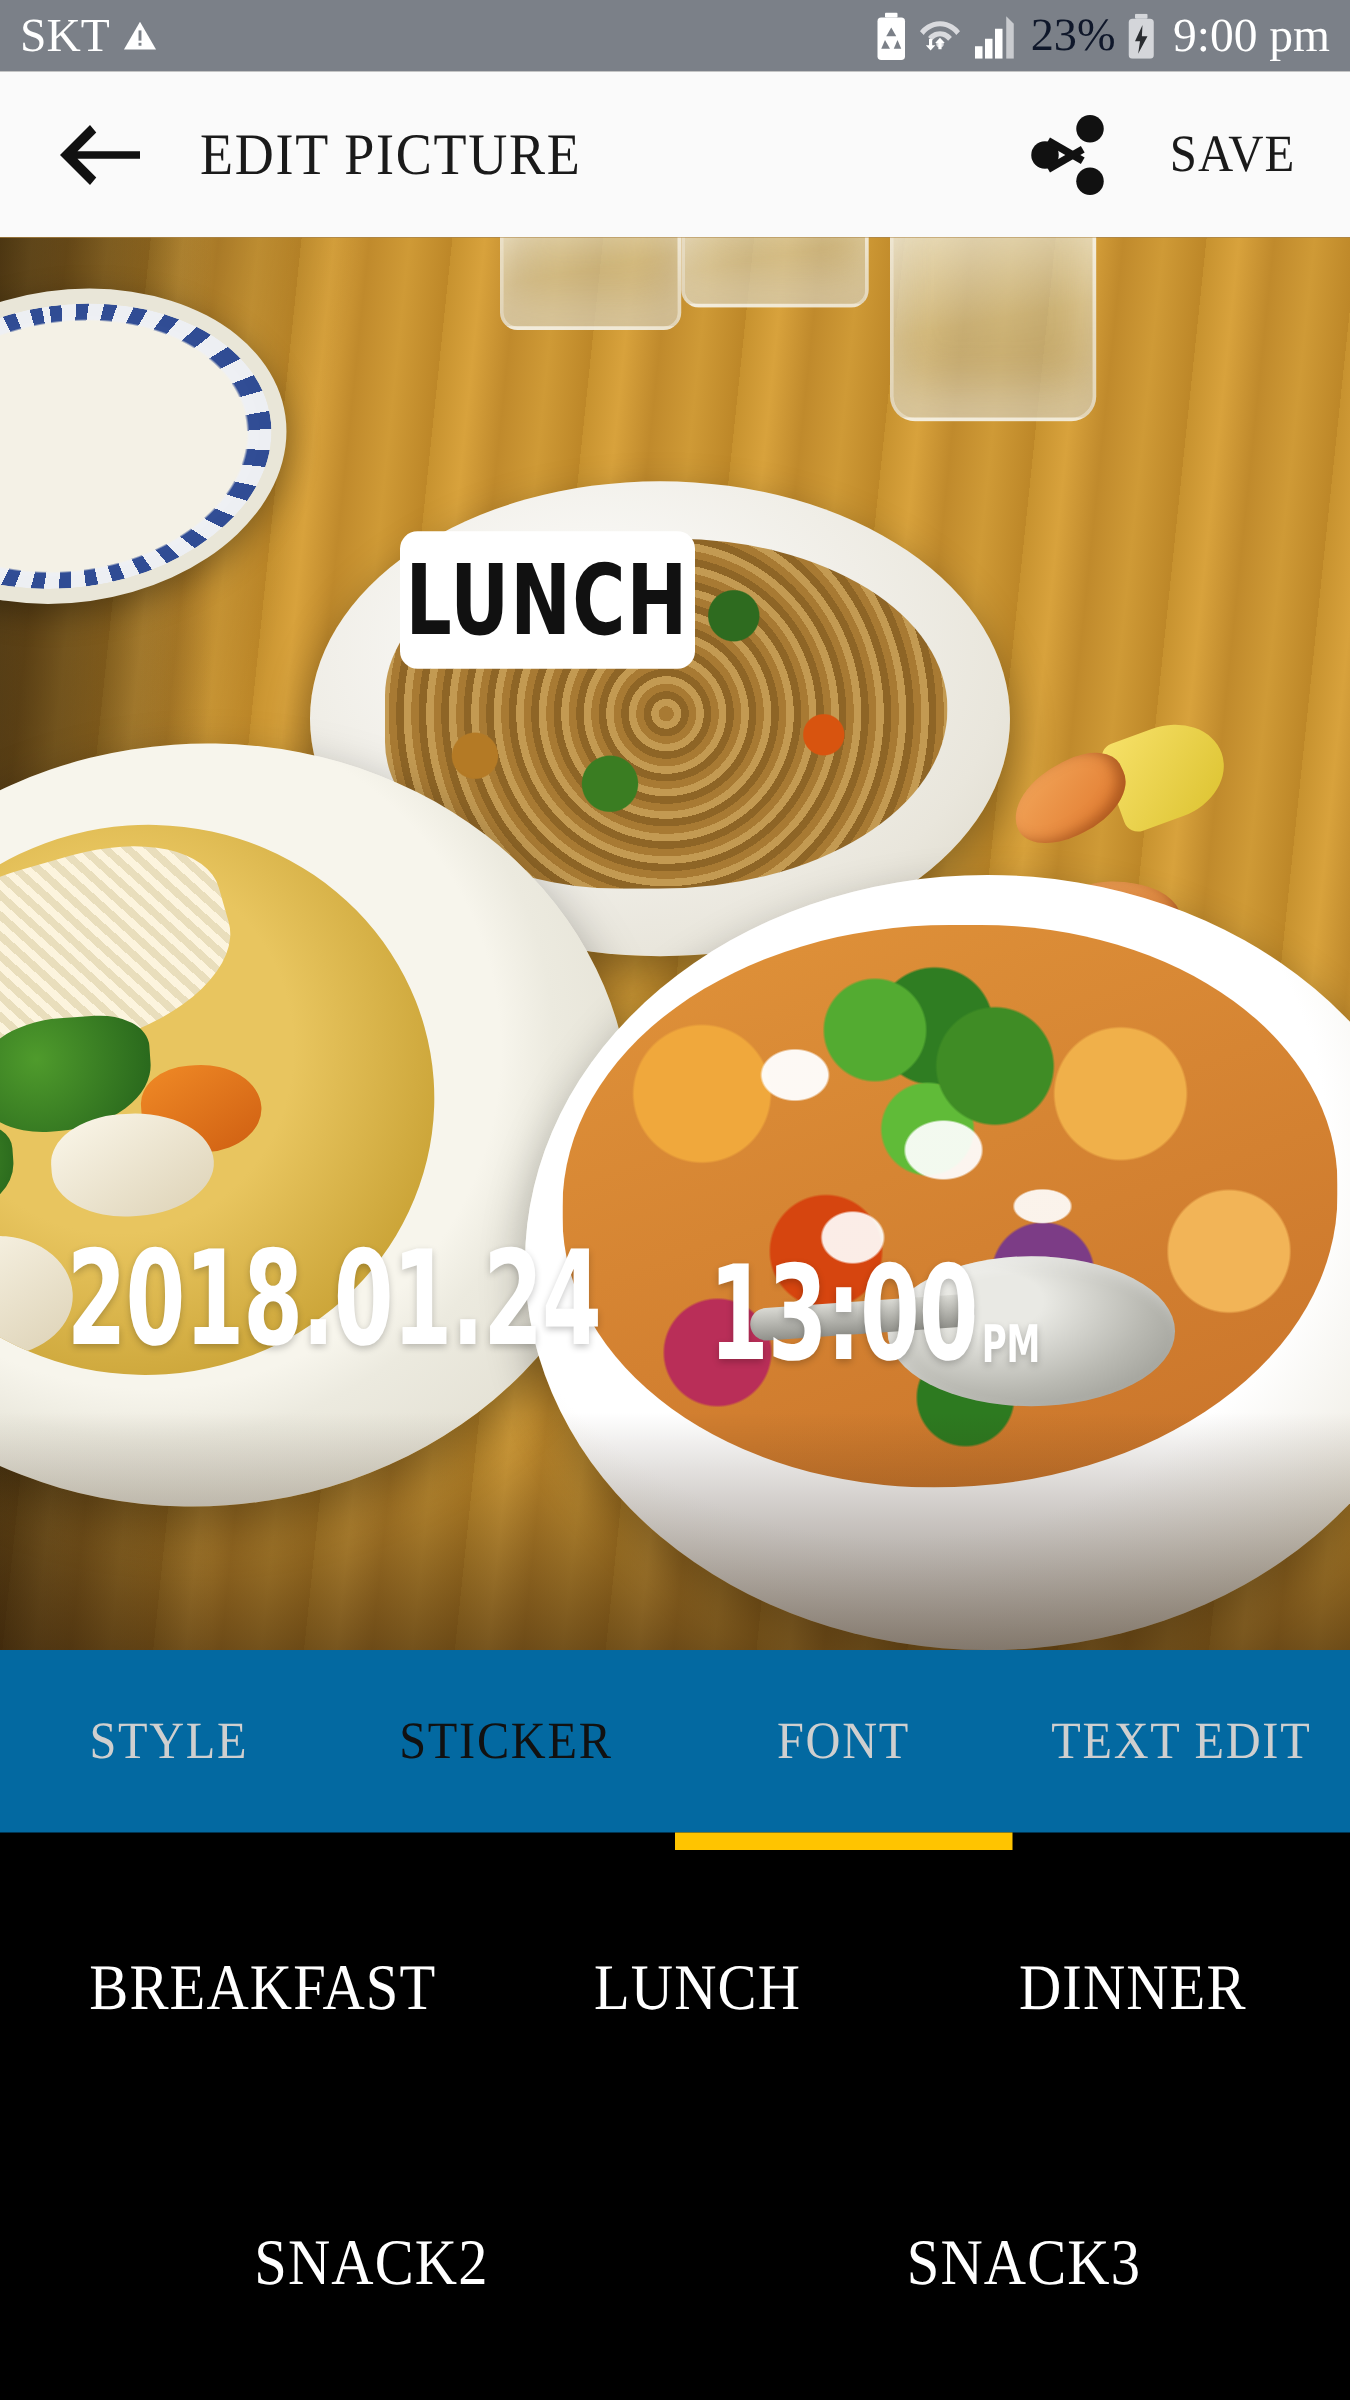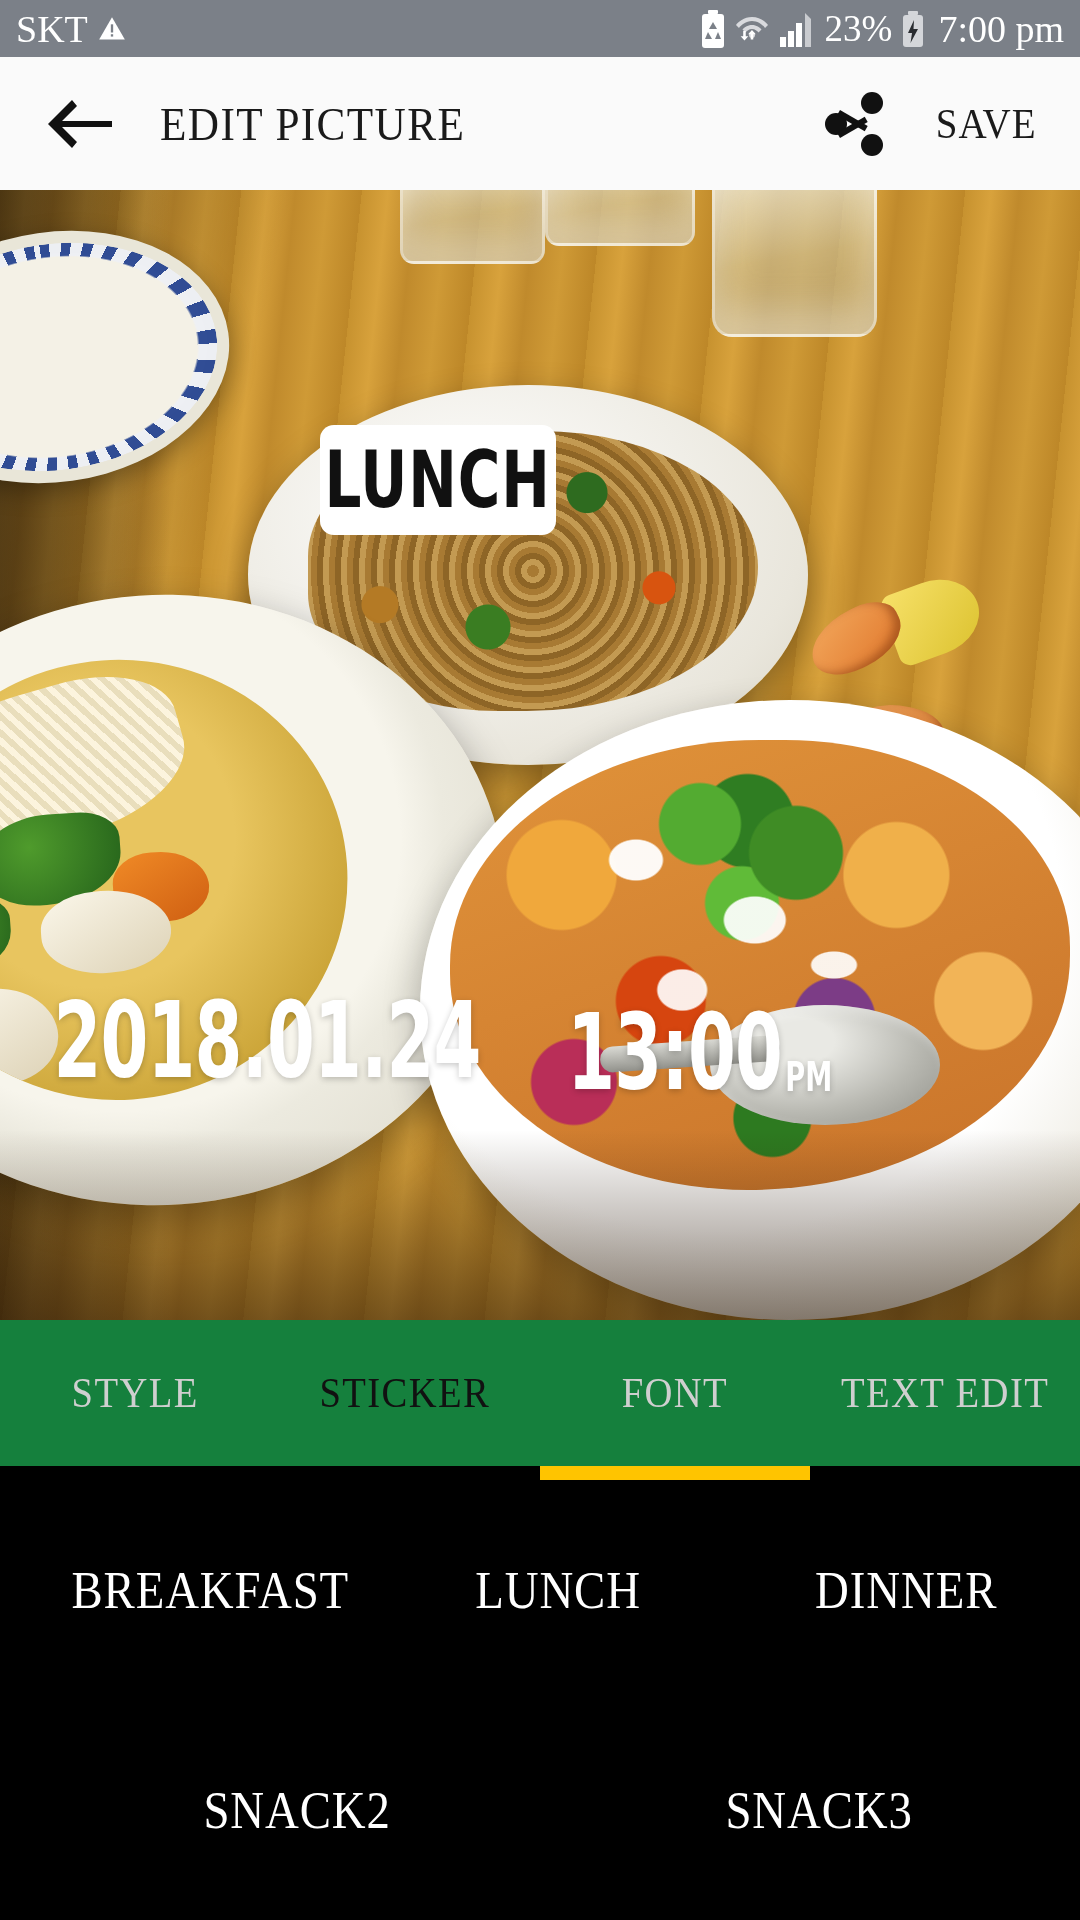--- a/index.html
+++ b/index.html
@@ -21,21 +21,21 @@
   .sb-carrier{
     font-family:"Liberation Serif", serif; font-size:38px; letter-spacing:0px;
     line-height:1; color:#fff;
   }
   .warn-tri{ width:28px; height:28px; display:block; }
   .sb-right{
     margin-left:auto; display:flex; align-items:center; gap:9px;
   }
   .ic{ display:block; }
   .sb-pct{
-    font-family:"Liberation Serif", serif; font-size:37px; color:#ffffff; line-height:1;
+    font-family:"Liberation Serif", serif; font-size:37px; color:#0f172a; line-height:1;
     margin-left:2px;
   }
   .sb-time{
     font-family:"Liberation Serif", serif; font-size:38px; color:#fff; line-height:1;
     margin-left:4px; white-space:nowrap;
   }
 
   
   .appbar{
     position:absolute; left:0; top:57px; width:1080px; height:133px;
@@ -272,21 +272,21 @@
   }
   .ds-ampm{
     font-family:"DejaVu Sans", sans-serif; font-weight:700;
     font-size:34px; color:#fff; line-height:1; margin-left:4px; margin-bottom:6px;
     text-shadow:0 2px 6px rgba(0,0,0,.22);
   }
 
   
   .tabbar{
     position:absolute; left:0; top:1320px; width:1080px; height:146px;
-    background:#15803d; display:flex; 
+    background:#0369a1; display:flex; 
   }
   .tab{
     flex:1; height:146px; display:flex; align-items:center; justify-content:center;
     position:relative;
   }
   .tab span{
     font-family:"Liberation Serif", serif; font-size:42px; letter-spacing:1.5px;
     transform:scaleX(0.92); white-space:nowrap;
   }
   .tab.inactive span{ color:#cfcfcf; }
@@ -343,21 +343,21 @@
       <rect x="10" y="20" width="6" height="16" fill="#ffffff"></rect>
       <rect x="18" y="12" width="6" height="24" fill="#ffffff"></rect>
       <path d="M27 36 V2 L33 8 V36 Z" fill="#c9cbcf"></path>
     </svg>
     <div class="sb-pct">23%</div>
     <svg class="ic" width="24" height="36" viewBox="0 0 24 36">
       <rect x="7" y="0" width="10" height="4" rx="1" fill="#d4d6da"></rect>
       <rect x="2" y="4" width="20" height="32" rx="3" fill="#d4d6da"></rect>
       <path d="M13 9 L7 22 H11 L9.5 32 L17 18 H12.5 Z" fill="#2a2d31"></path>
     </svg>
-    <div class="sb-time">7:00 pm</div>
+    <div class="sb-time">9:00 pm</div>
   </div>
 </div>
 
 <div class="appbar">
   <div class="back-btn">
     <svg width="70" height="56" viewBox="0 0 70 56">
       <path d="M28 4 L4 28 L28 52 L33 46 L18 31 L68 31 L68 25 L18 25 L33 10 Z" fill="#111111"></path>
     </svg>
   </div>
   <div class="appbar-title">EDIT PICTURE</div>

